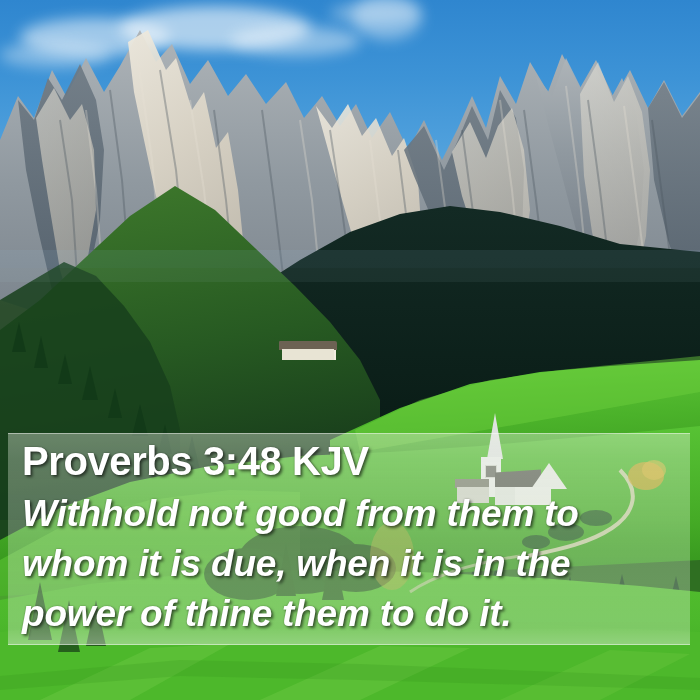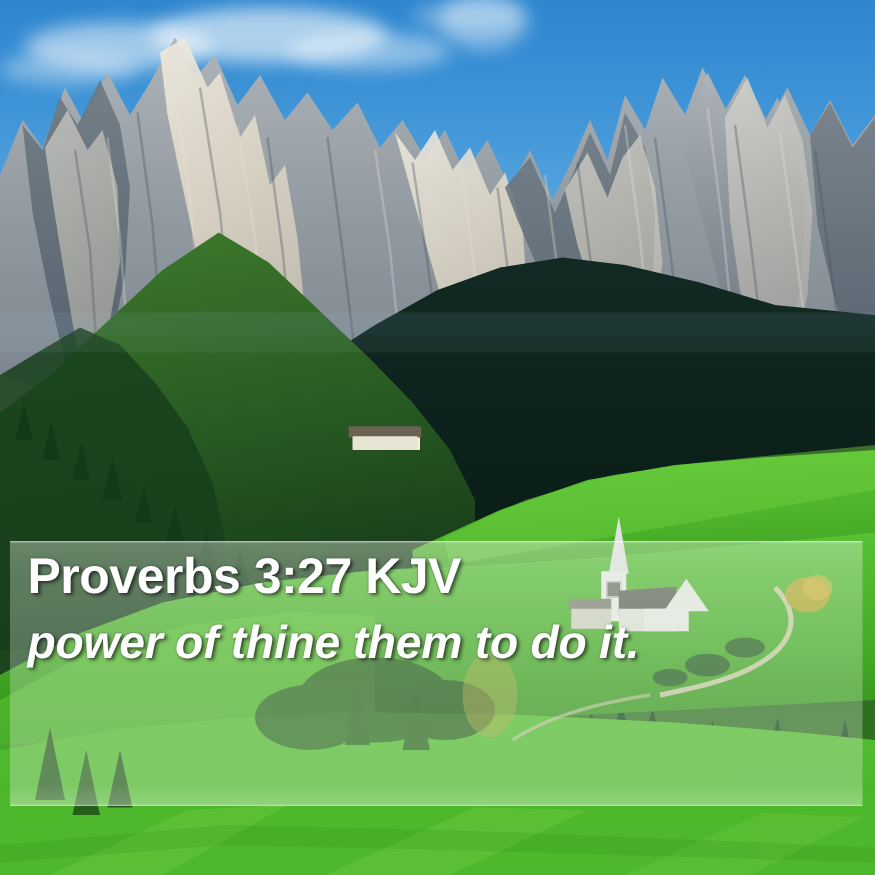--- a/index.html
+++ b/index.html
@@ -442,19 +442,21 @@
     <div class="apse-roof"></div>
     <div class="nave"></div>
     <div class="apse"></div>
     <div class="annex-roof"></div>
     <div class="annex"></div>
   </div>
 
   <div class="overlay-band"></div>
 
   <div class="text-stack">
-    <div class="verse-title">Proverbs 3:27 KJV</div>
+    <div class="verse-title">Proverbs 3:48 KJV</div>
     <div class="verse-body">
+      <span class="vline">Withhold not good from them to</span>
+      <span class="vline">whom it is due, when it is in the</span>
       <span class="vline">power of thine them to do it.</span>
     </div>
   </div>
 
 </div>
 
 </body></html>

